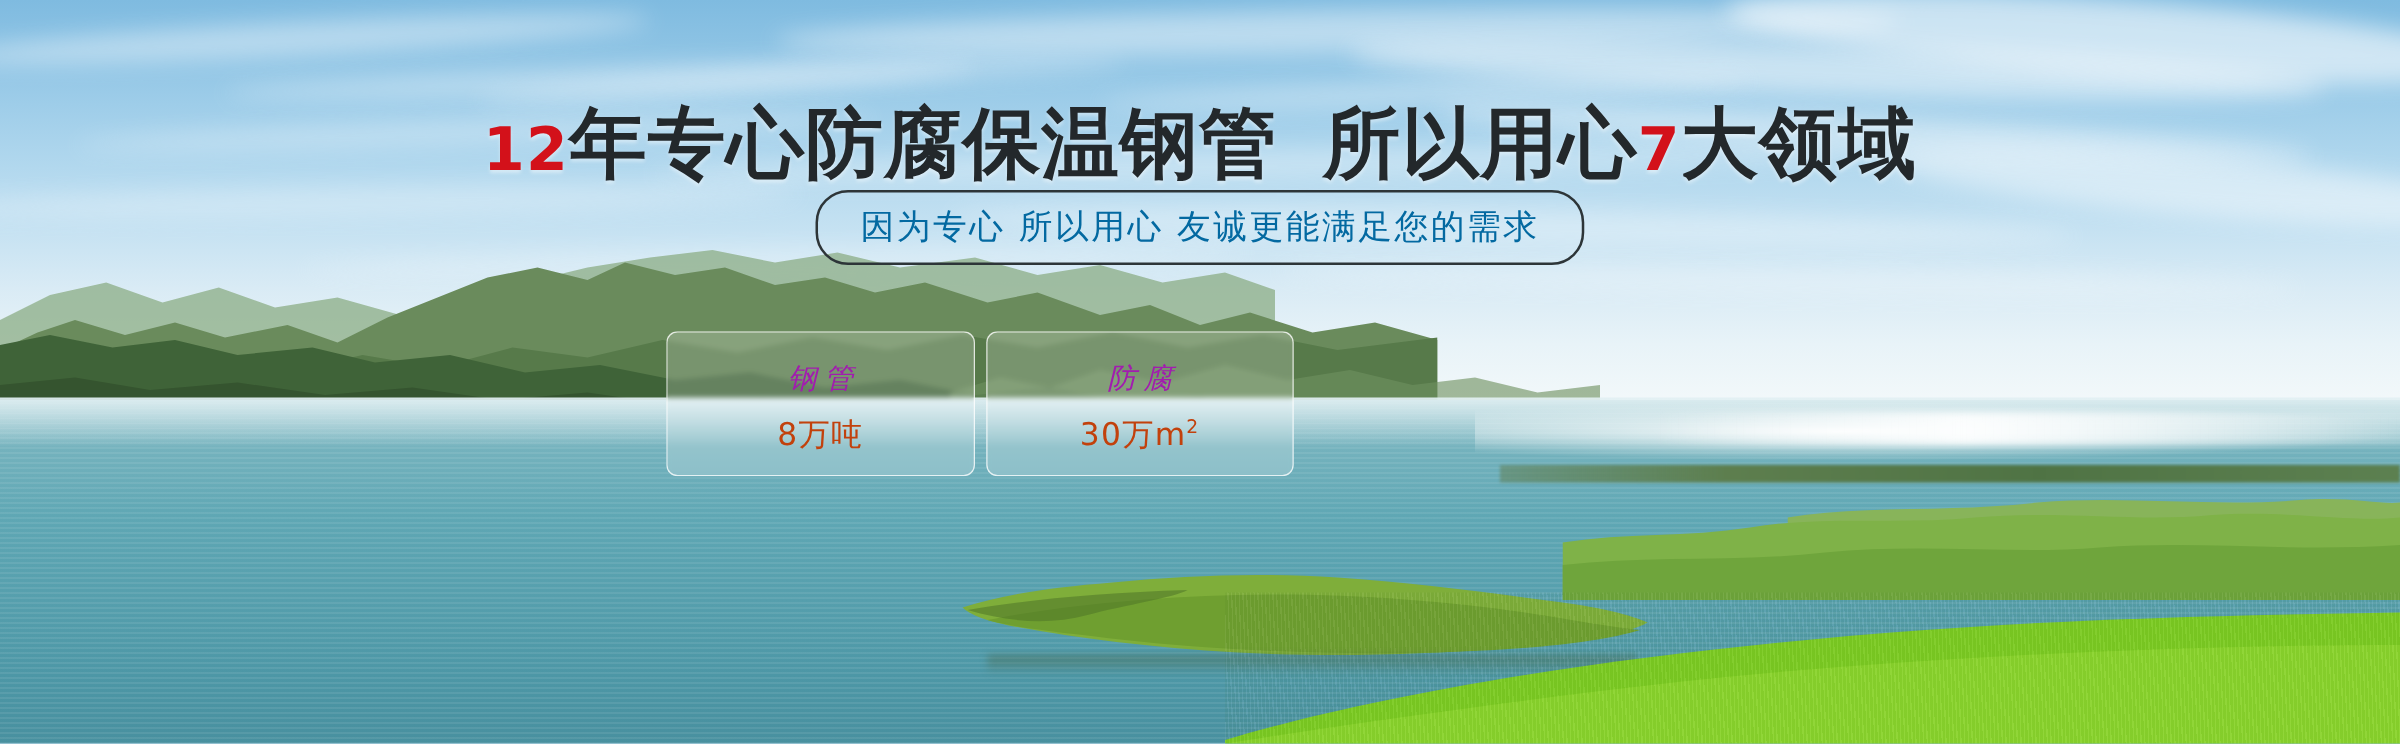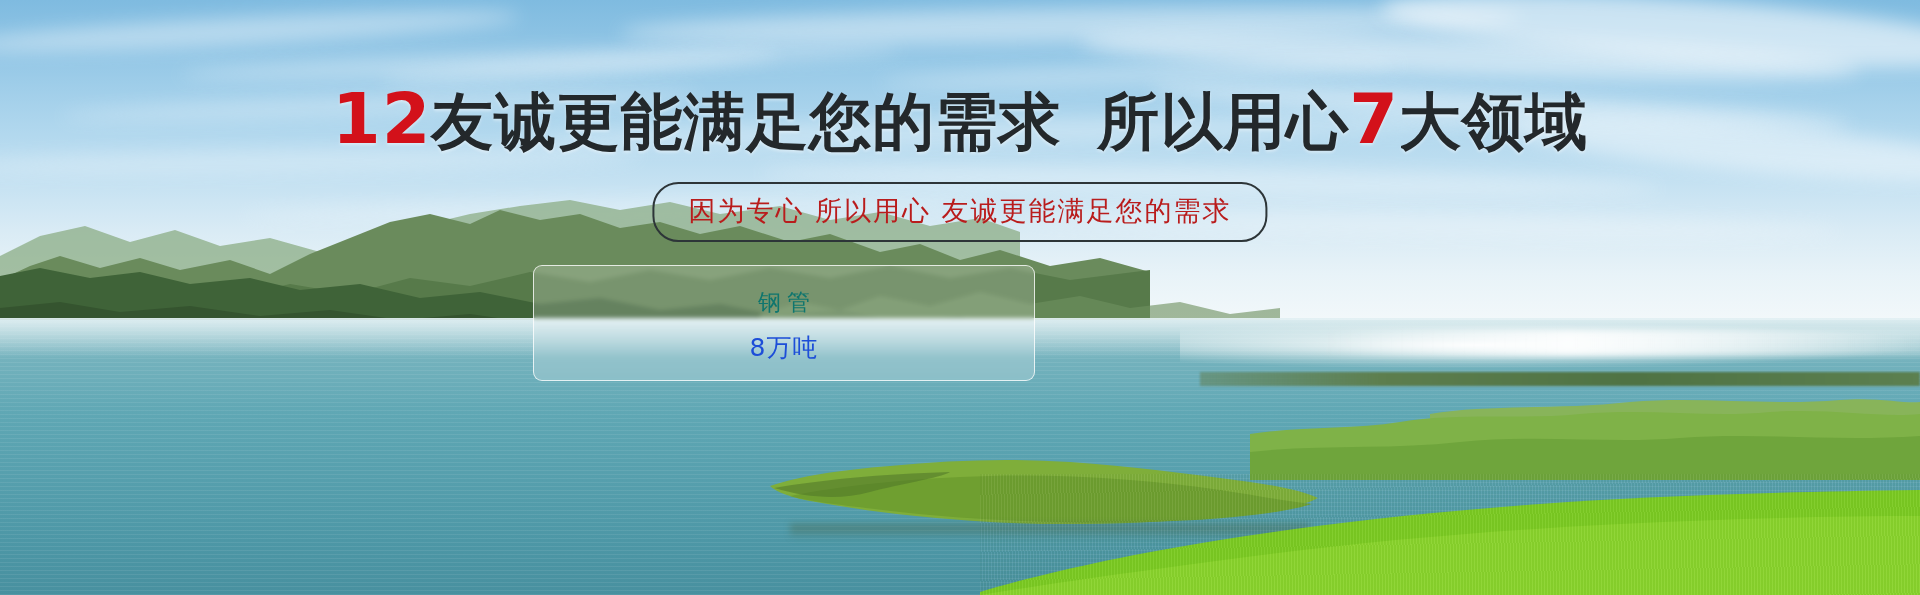--- a/index.html
+++ b/index.html
@@ -147,39 +147,39 @@
     text-align:center;
     white-space:nowrap;
     line-height:1;
     font-weight:bold;
     font-size:62px;
     letter-spacing:1px;
     font-family:"DejaVu Sans","Liberation Sans",sans-serif;
   }
   .hl-red{
     color:#d3111a;
-    font-size:70px;
+    font-size:48px;
     text-shadow:0 2px 3px rgba(255,255,255,.45);
     margin-top:32px;
   }
   .hl-dark{
     color:#23282b;
     text-shadow:0 2px 3px rgba(255,255,255,.40);
   }
   .hl-gap{display:inline-block;width:36px;}
 
   
   .pill{
-    position:absolute;left:50%;top:182px;
+    position:absolute;left:50%;top:152px;
     transform:translateX(-50%);
     border:2px solid #2d3538;
     border-radius:26px;
     padding:9px 34px 11px;
     font-size:27px;
-    color:#b91c1c;
+    color:#0369a1;
     letter-spacing:2px;
     white-space:nowrap;
     font-family:"DejaVu Sans","Liberation Sans",sans-serif;
     background:transparent;
   }
 
   
   .cards{
     position:absolute;left:533px;top:265px;
     width:502px;height:116px;
@@ -193,29 +193,30 @@
     background:rgba(255,255,255,.20);
     backdrop-filter:blur(2px);
     display:flex;
     flex-direction:column;
     align-items:center;
     justify-content:center;
     box-sizing:border-box;
     padding-top:4px;
   }
   .card-label{
-    color:#0f766e;
+    color:#a21caf;
     font-size:23px;
     letter-spacing:6px;
     text-indent:6px;
     margin-bottom:13px;
     font-family:"DejaVu Sans","Liberation Sans",sans-serif;
+    font-style:italic;
   }
   .card-value{
-    color:#1d4ed8;
+    color:#c2410c;
     font-size:25px;
     letter-spacing:1px;
     font-family:"DejaVu Sans","Liberation Sans",sans-serif;
   }
   .card-value sup{
     font-size:15px;
     vertical-align:super;
     line-height:0;
   }
 </style>
@@ -306,29 +307,33 @@
 
   <svg class="grass-front" viewBox="0 0 940 121" preserveAspectRatio="none">
     <path d="M0,118 C60,100 140,82 240,66 C340,50 450,38 560,30 C670,22 790,18 940,16
              L940,121 L0,121 Z" fill="#7ccb22"></path>
     <path d="M0,121 C80,108 180,94 290,80 C400,66 520,56 640,50 C760,44 860,42 940,42
              L940,121 L0,121 Z" fill="#8ad42c"></path>
   </svg>
   <div class="grass-blades"></div>
 
   <div class="headline">
-    <span class="hl-red">12</span><span class="hl-dark">友诚更能满足您的需求</span><span class="hl-gap"></span><span class="hl-dark">所以用心</span><span class="hl-red">7</span><span class="hl-dark">大领域</span>
+    <span class="hl-red">12</span><span class="hl-dark">年专心防腐保温钢管</span><span class="hl-gap"></span><span class="hl-dark">所以用心</span><span class="hl-red">7</span><span class="hl-dark">大领域</span>
   </div>
 
   <div class="pill">因为专心 所以用心  友诚更能满足您的需求</div>
 
   <div class="cards">
 
     <div class="card">
       <div class="card-label">钢管</div>
       <div class="card-value"><span>8万吨</span><sup></sup></div>
     </div>
 
+    <div class="card">
+      <div class="card-label">防腐</div>
+      <div class="card-value"><span>30万m</span><sup>2</sup></div>
+    </div>
 
 
   </div>
 
 </div>
 
 </body></html>

